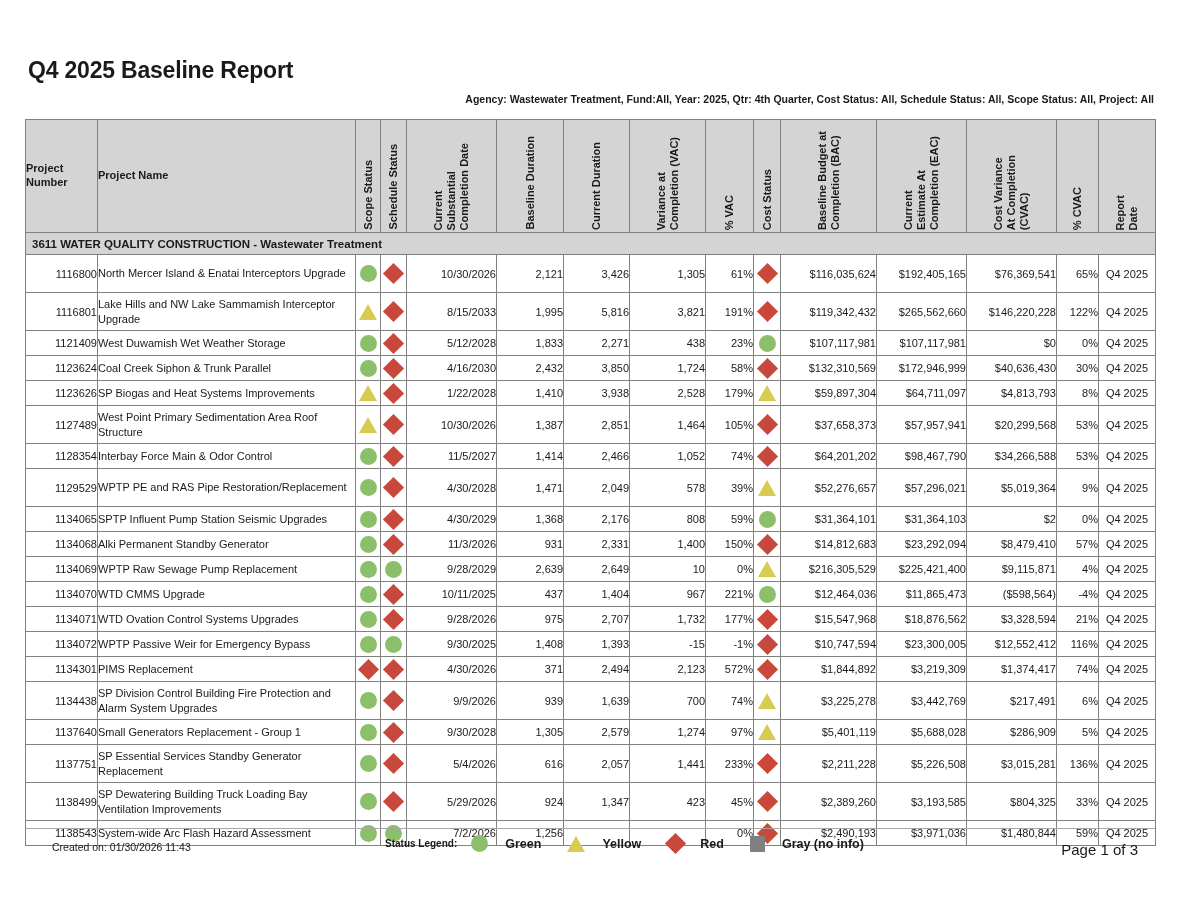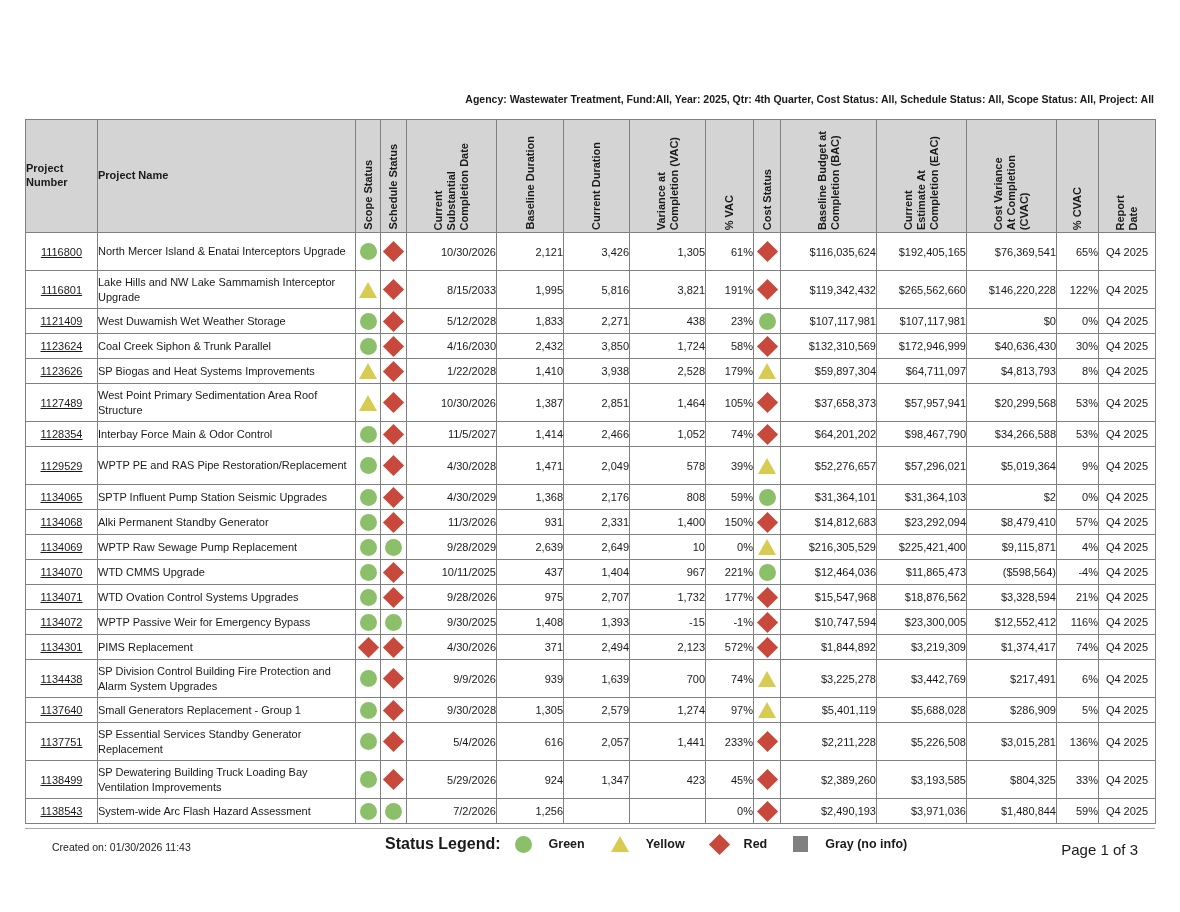--- a/index.html
+++ b/index.html
@@ -84,21 +84,21 @@
     background: #d4d4d4;
     font-weight: bold;
     font-size: 11.5px;
     height: 22px;
     padding: 2px 0 2px 6px;
   }
 
   
   tr.data td { height: 25px; background: #ffffff; }
   tr.data.tall td { height: 38px; }
-  td.c-num   { padding: 2px 0 2px 7px; text-align: center; text-decoration: underline; }
+  td.c-num   { padding: 2px 0 2px 7px; text-align: right; }
   td.c-name  { padding: 3px 4px 3px 6px; text-align: left; line-height: 1.3; }
   td.c-stat  { text-align: center; padding: 0; }
   td.c-right { padding: 2px 7px 2px 3px; text-align: right; white-space: nowrap; }
   td.c-center{ padding: 2px 6px; text-align: center; white-space: nowrap; }
 
   
   .glyph { display: inline-block; vertical-align: middle; }
   .glyph.green {
     width: 17px; height: 17px; border-radius: 50%;
     background: #8cbf6a;
@@ -134,33 +134,34 @@
   .created-on {
     position: absolute; left: 27px; top: 13px;
     font-size: 10.5px;
     margin-left: 25px;
   }
   .legend {
     position: absolute; left: 385px; top: 7px;
     display: flex; align-items: center; gap: 0;
     font-size: 12.5px; font-weight: bold;
   }
-  .legend .lbl-title { margin-right: 14px; font-weight: bold; font-size: 16px; }
+  .legend .lbl-title { margin-right: 14px; font-weight: bold; font-size: 10px; }
   .legend .item { display: flex; align-items: center; margin-right: 26px; gap: 8px; }
   .legend .item .glyph { margin-right: 9px; }
   .page-num {
     position: absolute; right: 42px; top: 13px;
     font-size: 15px;
   }
 </style>
 </head>
 <body>
 
 <div class="page">
 
+  <div class="report-title">Q4 2025 Baseline Report</div>
   <div class="filter-line">Agency: Wastewater Treatment, Fund:All, Year: 2025, Qtr: 4th Quarter, Cost Status: All, Schedule Status: All, Scope Status: All, Project: All</div>
 
   <div class="tbl-wrap">
     <table class="report">
       <colgroup>
         <col style="width:72px">
           <col style="width:258px">
         <col style="width:25px">
           <col style="width:26px">
         <col style="width:90px">
@@ -198,20 +199,23 @@
 Completion (EAC)</span></th>
             <th class="rot"><span class="rot-inner">Cost Variance
 At Completion
 (CVAC)</span></th>
             <th class="rot"><span class="rot-inner">% CVAC</span></th>
             <th class="rot"><span class="rot-inner">Report
 Date</span></th>
           </tr>
       </thead>
       <tbody>
+          <tr class="group">
+            <td colspan="15">3611 WATER QUALITY CONSTRUCTION - Wastewater Treatment</td>
+          </tr>
           <tr class="data tall">
             <td class="c-num">1116800</td>
             <td class="c-name">North Mercer Island &amp; Enatai Interceptors Upgrade</td>
             <td class="c-stat"><span class="glyph green"></span></td>
             <td class="c-stat"><span class="glyph red"></span></td>
             <td class="c-right">10/30/2026</td>
             <td class="c-right">2,121</td>
             <td class="c-right">3,426</td>
             <td class="c-right">1,305</td>
             <td class="c-right">61%</td>

